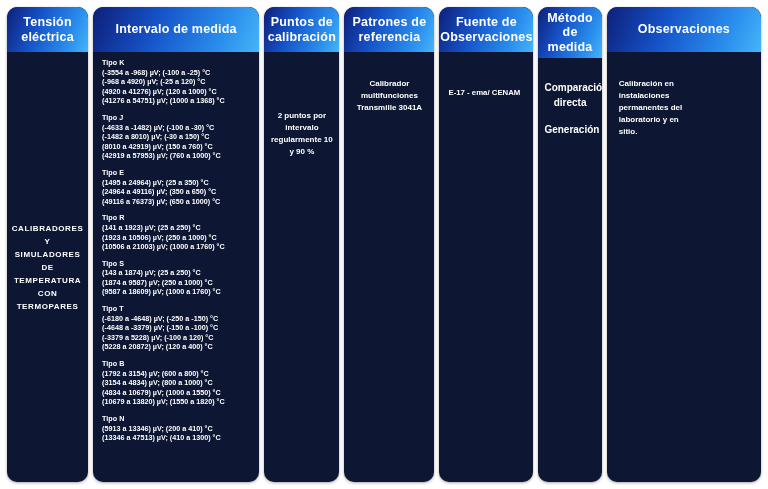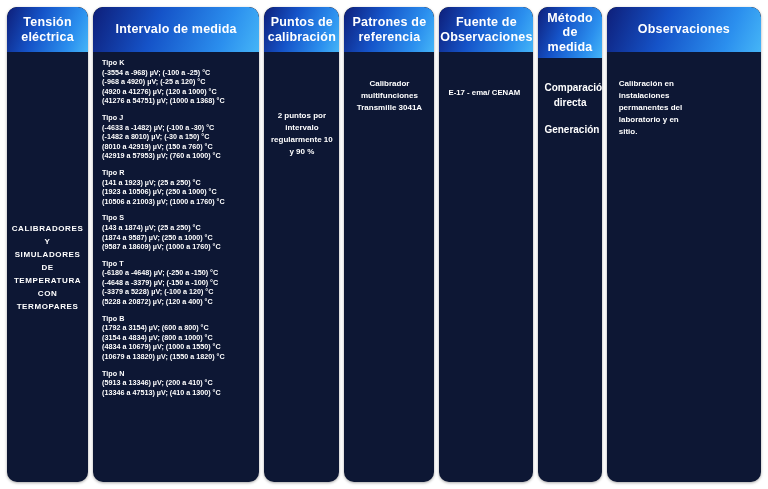--- a/index.html
+++ b/index.html
@@ -140,20 +140,26 @@
           <div class="tipo-line">(41276 a 54751) µV; (1000 a 1368) °C</div>
         </div>
         <div class="tipo-group">
           <div class="tipo-label">Tipo J</div>
           <div class="tipo-line">(-4633 a -1482) µV; (-100 a -30) °C</div>
           <div class="tipo-line">(-1482 a 8010) µV; (-30 a 150) °C</div>
           <div class="tipo-line">(8010 a 42919) µV; (150 a 760) °C</div>
           <div class="tipo-line">(42919 a 57953) µV; (760 a 1000) °C</div>
         </div>
         <div class="tipo-group">
+          <div class="tipo-label">Tipo E</div>
+          <div class="tipo-line">(1495 a 24964) µV; (25 a 350) °C</div>
+          <div class="tipo-line">(24964 a 49116) µV; (350 a 650) °C</div>
+          <div class="tipo-line">(49116 a 76373) µV; (650 a 1000) °C</div>
+        </div>
+        <div class="tipo-group">
           <div class="tipo-label">Tipo R</div>
           <div class="tipo-line">(141 a 1923) µV; (25 a 250) °C</div>
           <div class="tipo-line">(1923 a 10506) µV; (250 a 1000) °C</div>
           <div class="tipo-line">(10506 a 21003) µV; (1000 a 1760) °C</div>
         </div>
         <div class="tipo-group">
           <div class="tipo-label">Tipo S</div>
           <div class="tipo-line">(143 a 1874) µV; (25 a 250) °C</div>
           <div class="tipo-line">(1874 a 9587) µV; (250 a 1000) °C</div>
           <div class="tipo-line">(9587 a 18609) µV; (1000 a 1760) °C</div>

